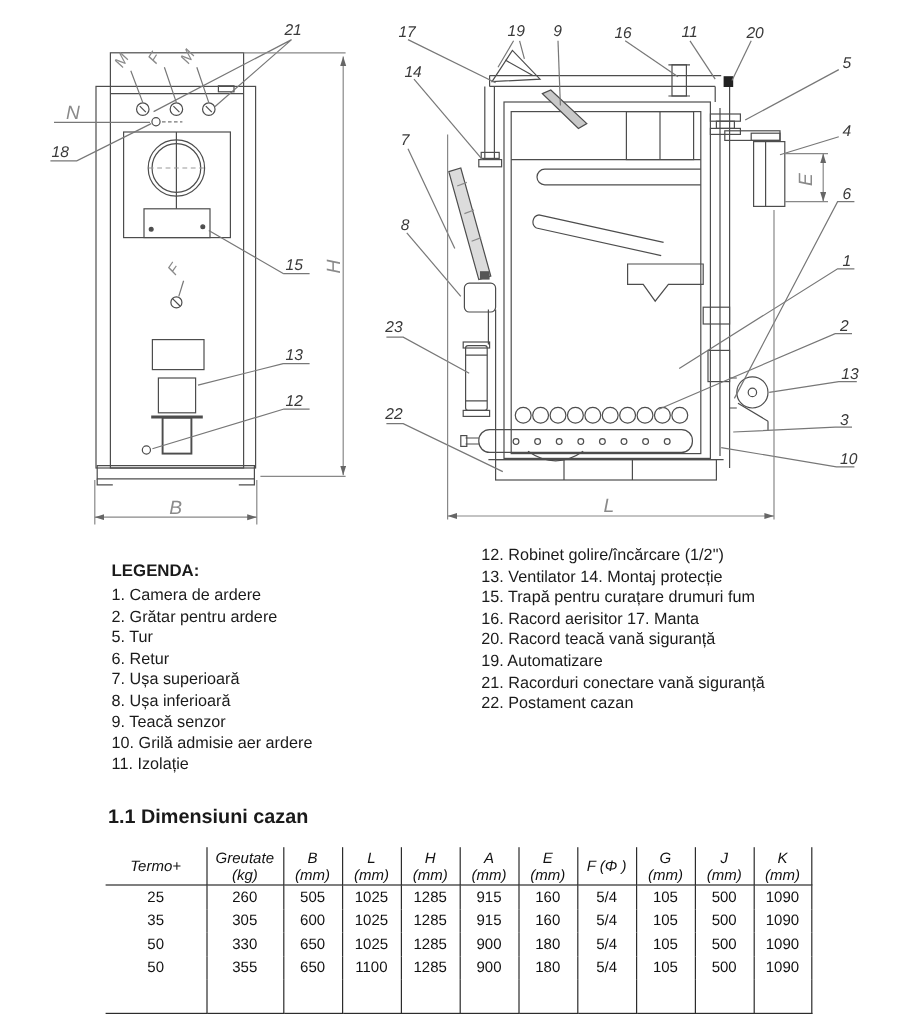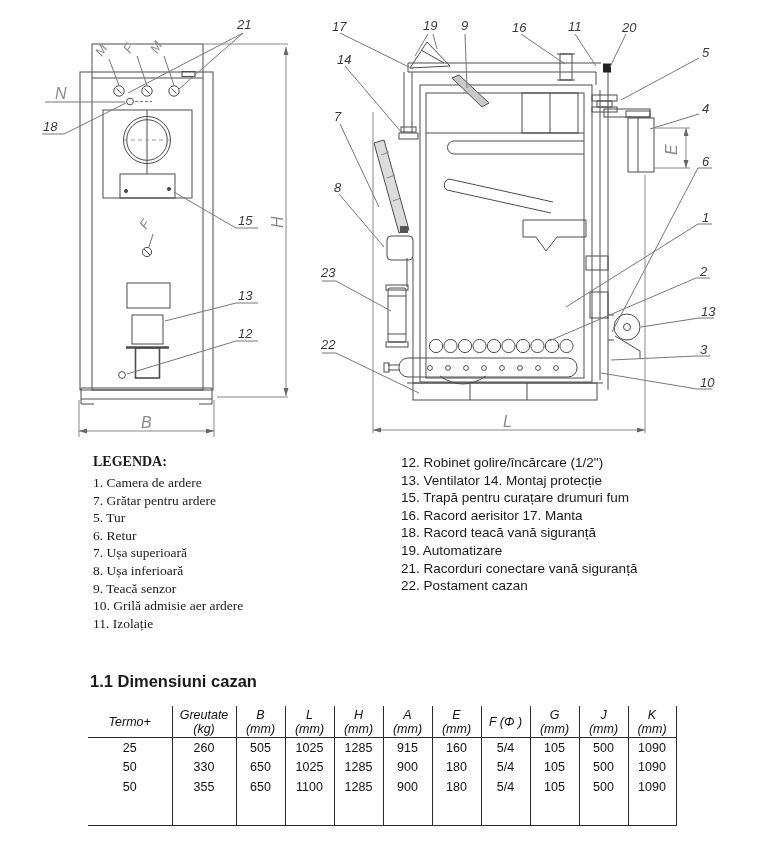--- a/index.html
+++ b/index.html
@@ -4,21 +4,21 @@
 <style>
   html,body{margin:0;padding:0;background:#fff;}
   .page{position:relative;width:758px;height:856px;background:#fff;overflow:hidden;
         font-family:"Liberation Sans",sans-serif;color:#1a1a1a;}
   .drawings{position:absolute;left:0;top:0;}
   .drawings text{font-family:"Liberation Sans",sans-serif;}
   .co{font-size:13px;font-style:italic;fill:#3a3a3a;}
   .dim{font-size:16px;font-style:italic;fill:#8a8a8a;}
   .dimS{font-size:13px;font-style:italic;fill:#8a8a8a;}
   .legend{position:absolute;top:450px;left:0;width:758px;}
-  .legend-left{position:absolute;left:93px;top:3px;width:300px;font-family:Liberation Serif, serif;}
+  .legend-left{position:absolute;left:93px;top:16px;width:300px;}
   .legend-right{position:absolute;left:401px;top:4px;width:340px;}
   .legend-title{font-size:14px;font-weight:bold;margin-bottom:3px;line-height:18px;}
   .legend-item{font-size:13.5px;line-height:17.6px;white-space:nowrap;}
   .section-heading{position:absolute;left:90px;top:672px;font-size:16.5px;font-weight:bold;text-align:right;}
   .dims-table{position:absolute;left:88px;top:706px;width:588px;border-collapse:collapse;table-layout:fixed;}
   .dims-table th,.dims-table td{padding:0;margin:0;font-weight:normal;text-align:center;
      font-size:12.5px;color:#111;border-right:1px solid #2c2c2c;}
   .dims-table th{height:31px;vertical-align:middle;border-bottom:1.6px solid #2c2c2c;line-height:14px;font-style:italic;}
   .dims-table td{height:19.5px;vertical-align:middle;}
   .dims-table tr.filler td{height:28px;border-bottom:1.6px solid #2c2c2c;}
@@ -238,35 +238,35 @@
     <text class="co" x="700" y="354">3</text>
     <text class="co" x="700" y="387">10</text>
     <text class="dim" x="667" y="155" transform="rotate(-90 672 150)">E</text>
     <text class="dim" x="503" y="427">L</text>
   </svg>
 
   <div class="legend">
     <div class="legend-left">
       <div class="legend-title">LEGENDA:</div>
       <div class="legend-item">1. Camera de ardere</div>
-      <div class="legend-item">7.  Grătar pentru ardere</div>
+      <div class="legend-item">2.  Grătar pentru ardere</div>
       <div class="legend-item">5.  Tur</div>
       <div class="legend-item">6.  Retur</div>
       <div class="legend-item">7.  Ușa superioară</div>
       <div class="legend-item">8.  Ușa inferioară</div>
       <div class="legend-item">9.  Teacă senzor</div>
       <div class="legend-item">10.  Grilă admisie aer ardere</div>
       <div class="legend-item">11.  Izolație</div>
     </div>
     <div class="legend-right">
       <div class="legend-item">12. Robinet golire/încărcare (1/2")</div>
       <div class="legend-item">13.  Ventilator 14.  Montaj protecție</div>
       <div class="legend-item">15.  Trapă pentru curațare drumuri fum</div>
       <div class="legend-item">16.  Racord aerisitor 17. Manta</div>
-      <div class="legend-item">18. Racord teacă vană siguranță</div>
+      <div class="legend-item">20. Racord teacă vană siguranță</div>
       <div class="legend-item">19. Automatizare</div>
       <div class="legend-item">21. Racorduri conectare vană siguranță</div>
       <div class="legend-item">22. Postament cazan</div>
     </div>
   </div>
 
   <div class="section-heading">1.1 Dimensiuni cazan</div>
 
   <table class="dims-table">
     <colgroup>
@@ -336,20 +336,33 @@
           <td>1025</td>
       <td>1285</td>
           <td>915</td>
       <td>160</td>
           <td>5/4</td>
       <td>105</td>
           <td>500</td>
       <td>1090</td>
     </tr>
     <tr>
+      <td>35</td>
+          <td>305</td>
+      <td>600</td>
+          <td>1025</td>
+      <td>1285</td>
+          <td>915</td>
+      <td>160</td>
+          <td>5/4</td>
+      <td>105</td>
+          <td>500</td>
+      <td>1090</td>
+    </tr>
+    <tr>
       <td>50</td>
           <td>330</td>
       <td>650</td>
           <td>1025</td>
       <td>1285</td>
           <td>900</td>
       <td>180</td>
           <td>5/4</td>
       <td>105</td>
           <td>500</td>

